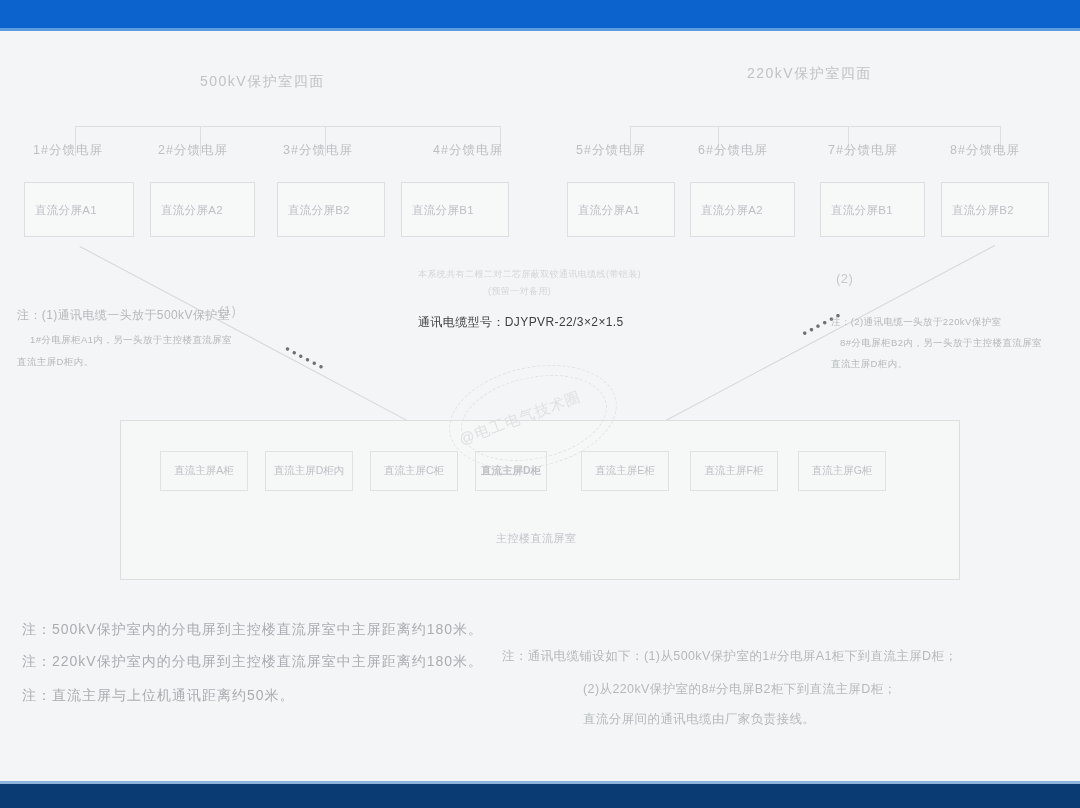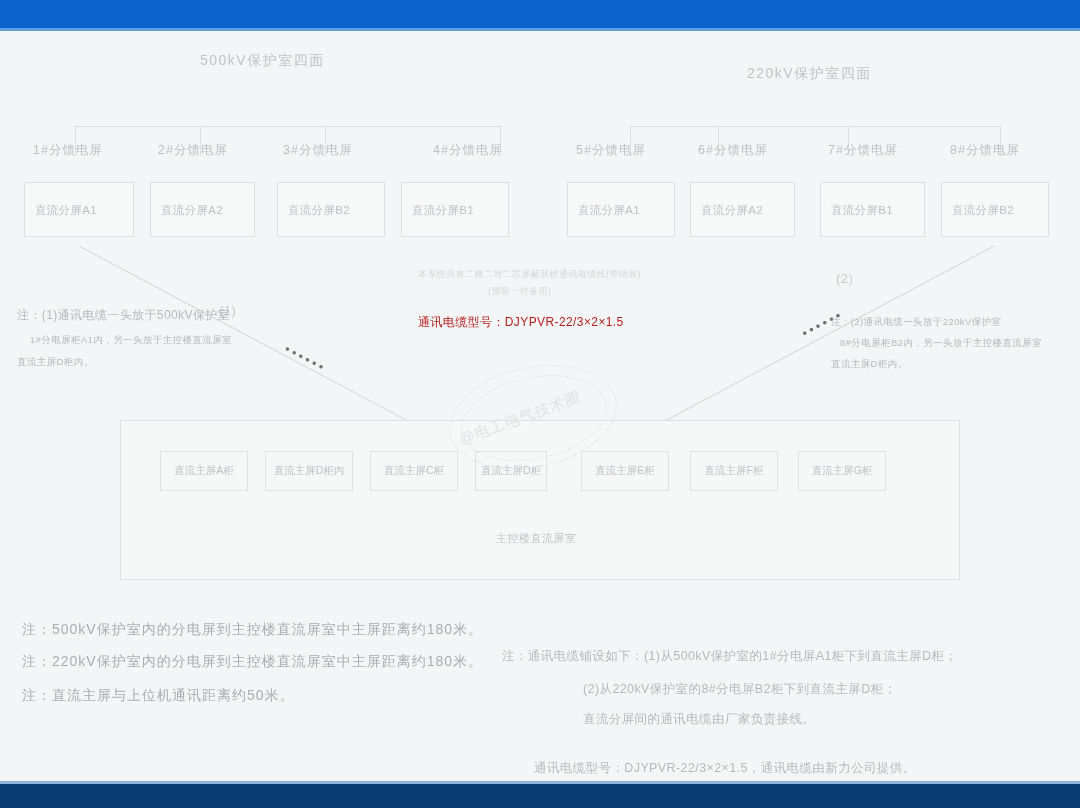--- a/index.html
+++ b/index.html
@@ -53,21 +53,21 @@
 </head>
 <body>
 
 <div class="bar-top"></div>
 <div class="bar-top-line"></div>
 <div class="bar-bottom"></div>
 <div class="bar-bottom-line"></div>
 
 <div class="canvas">
 
-  <div class="t hdr" style="left:200px;top:21px;">500kV保护室四面</div>
+  <div class="t hdr" style="left:200px;top:42px;">500kV保护室四面</div>
 
   <div class="hline" style="left:75px;top:95px;width:425px;"></div>
   <div class="vline" style="left:75px;top:95px;height:30px;"></div>
   <div class="vline" style="left:200px;top:95px;height:30px;"></div>
   <div class="vline" style="left:325px;top:95px;height:30px;"></div>
   <div class="vline" style="left:500px;top:95px;height:30px;"></div>
 
   <div class="t panel-label" style="left:33px;top:111px;">1#分馈电屏</div>
   <div class="t panel-label" style="left:158px;top:111px;">2#分馈电屏</div>
   <div class="t panel-label" style="left:283px;top:111px;">3#分馈电屏</div>
@@ -115,42 +115,42 @@
   <div class="diag" style="left:80px;top:215px;width:380px;transform:rotate(28deg);"></div>
   <div class="dots" style="left:283px;top:320px;transform:rotate(28deg);">••••••</div>
   <div class="t mark" style="left:219px;top:272px;">(1)</div>
 
   <div class="diag" style="left:995px;top:215px;width:380px;transform:rotate(152deg);"></div>
   <div class="dots" style="left:800px;top:285px;transform:rotate(-28deg);">••••••</div>
   <div class="t mark" style="left:836px;top:240px;">(2)</div>
 
   <div class="t note" style="left:418px;top:235px;font-size:9px;color:#d3d6d9;">本系统共有二根二对二芯屏蔽双铰通讯电缆线(带铠装)</div>
   <div class="t note" style="left:488px;top:252px;font-size:9px;color:#d3d6d9;">(预留一对备用)</div>
-  <div class="t note" style="left:418px;top:283px;font-size:12px;color:#b91c1c;">通讯电缆型号：DJYPVR-22/3×2×1.5</div>
+  <div class="t note" style="left:418px;top:283px;font-size:12px;color:#404040;">通讯电缆型号：DJYPVR-22/3×2×1.5</div>
 
   <div class="t note" style="left:17px;top:276px;">注：(1)通讯电缆一头放于500kV保护室</div>
   <div class="t note" style="left:30px;top:300px;font-size:9.5px;">1#分电屏柜A1内，另一头放于主控楼直流屏室</div>
   <div class="t note" style="left:17px;top:322px;font-size:9.5px;">直流主屏D柜内。</div>
 
   <div class="t note" style="left:831px;top:282px;font-size:9.5px;">注：(2)通讯电缆一头放于220kV保护室</div>
   <div class="t note" style="left:840px;top:303px;font-size:9.5px;">8#分电屏柜B2内，另一头放于主控楼直流屏室</div>
   <div class="t note" style="left:831px;top:324px;font-size:9.5px;">直流主屏D柜内。</div>
 
   <div class="room" style="left:120px;top:389px;width:840px;height:160px;"></div>
 
   <div class="cab" style="left:160px;top:420px;width:88px;height:40px;">
     <span class="lbl">直流主屏A柜</span>
   </div>
   <div class="cab" style="left:265px;top:420px;width:88px;height:40px;">
     <span class="lbl">直流主屏D柜内</span>
   </div>
   <div class="cab" style="left:370px;top:420px;width:88px;height:40px;">
     <span class="lbl">直流主屏C柜</span>
   </div>
-  <div class="cab" style="left:475px;top:420px;width:72px;height:40px;">
+  <div class="cab" style="left:475px;top:420px;width:72px;height:40px;font-weight:bold;">
     <span class="lbl">直流主屏D柜</span>
   </div>
   <div class="cab" style="left:581px;top:420px;width:88px;height:40px;padding-left:8px;">
     <span class="lbl">直流主屏E柜</span>
   </div>
   <div class="cab" style="left:690px;top:420px;width:88px;height:40px;">
     <span class="lbl">直流主屏F柜</span>
   </div>
   <div class="cab" style="left:798px;top:420px;width:88px;height:40px;">
     <span class="lbl">直流主屏G柜</span>
@@ -164,15 +164,14 @@
     <div class="txt">@电工电气技术圈</div>
   </div>
 
   <div class="t note note-strong" style="left:22px;top:590px;font-size:14px;letter-spacing:1px;">注：500kV保护室内的分电屏到主控楼直流屏室中主屏距离约180米。</div>
   <div class="t note note-strong" style="left:22px;top:622px;font-size:14px;letter-spacing:1px;">注：220kV保护室内的分电屏到主控楼直流屏室中主屏距离约180米。</div>
   <div class="t note note-strong" style="left:22px;top:656px;font-size:14px;letter-spacing:1px;">注：直流主屏与上位机通讯距离约50米。</div>
 
   <div class="t note" style="left:502px;top:617px;font-size:12.5px;">注：通讯电缆铺设如下：(1)从500kV保护室的1#分电屏A1柜下到直流主屏D柜；</div>
   <div class="t note" style="left:583px;top:650px;font-size:12.5px;">(2)从220kV保护室的8#分电屏B2柜下到直流主屏D柜；</div>
   <div class="t note" style="left:583px;top:680px;font-size:12.5px;">直流分屏间的通讯电缆由厂家负责接线。</div>
-  <div class="t note" style="left:534px;top:729px;font-size:12.5px;">通讯电缆型号：DJYPVR-22/3×2×1.5，通讯电缆由新力公司提供。</div>
 
 </div>
 
 </body></html>

